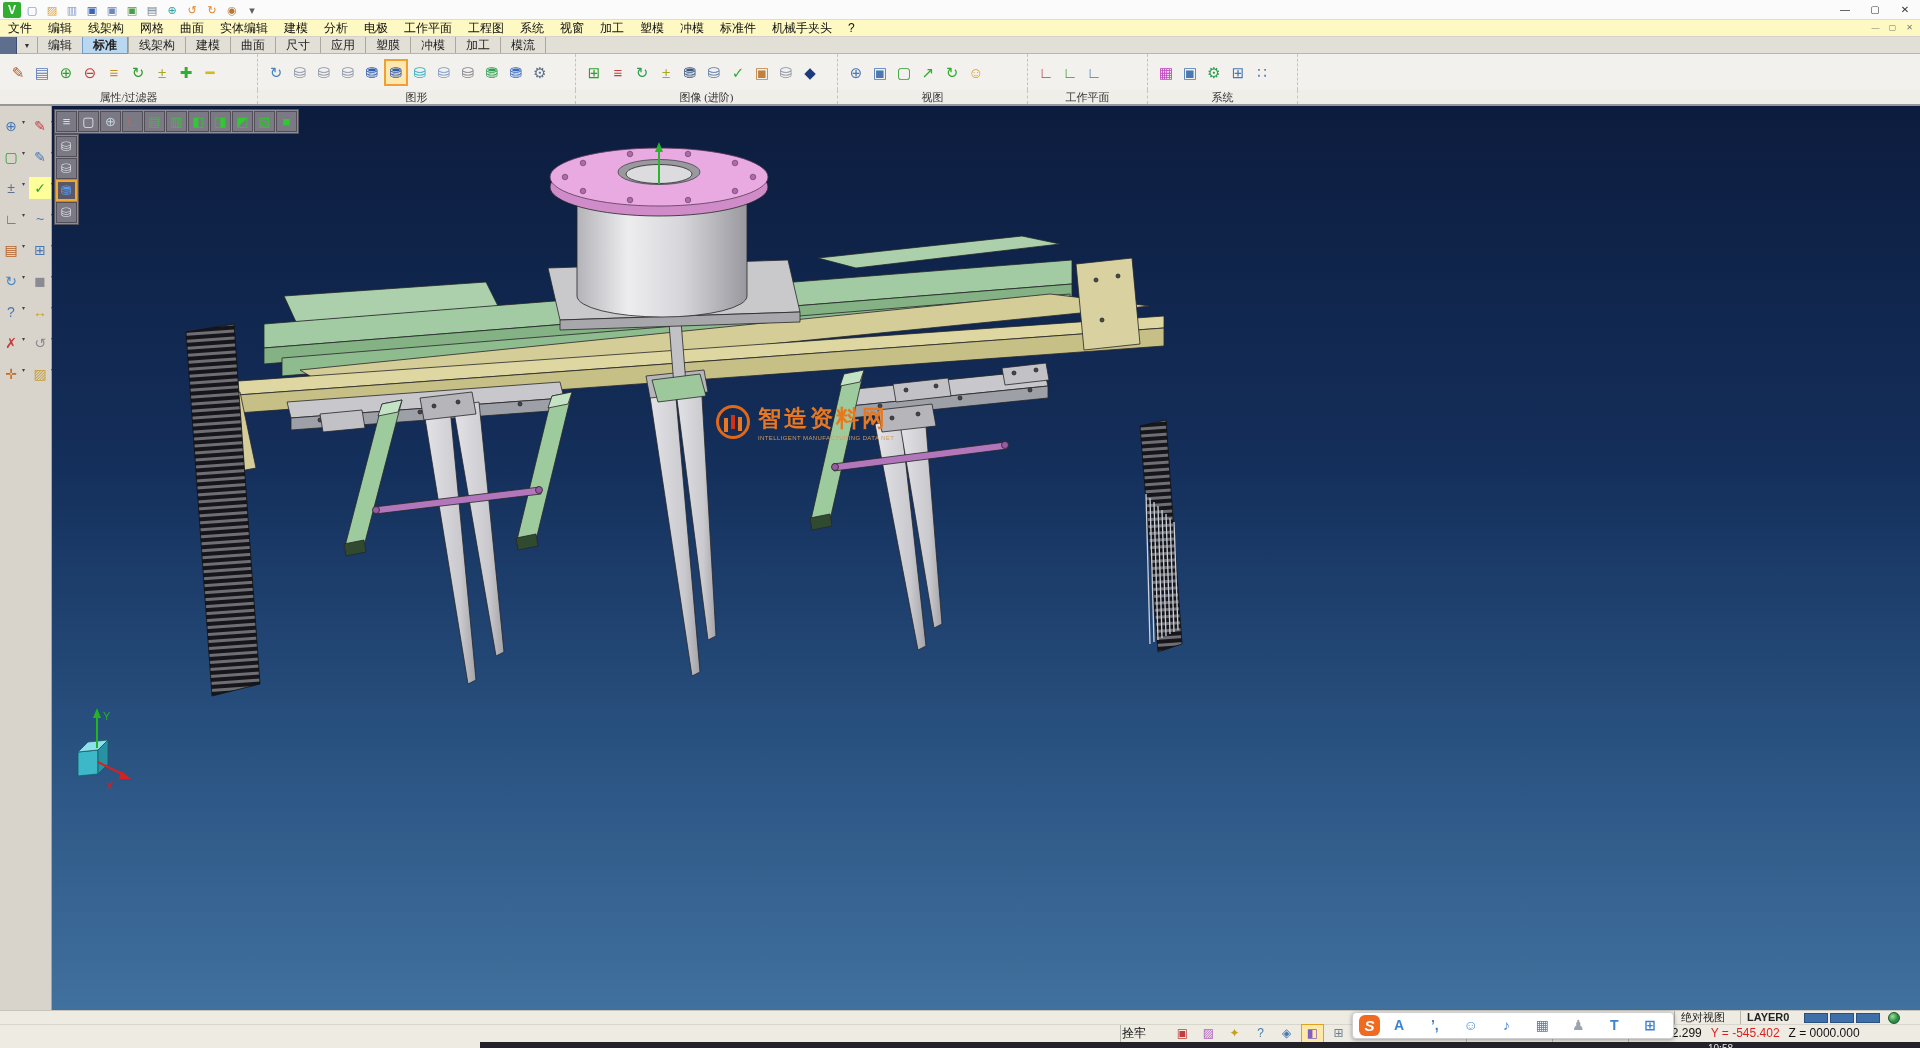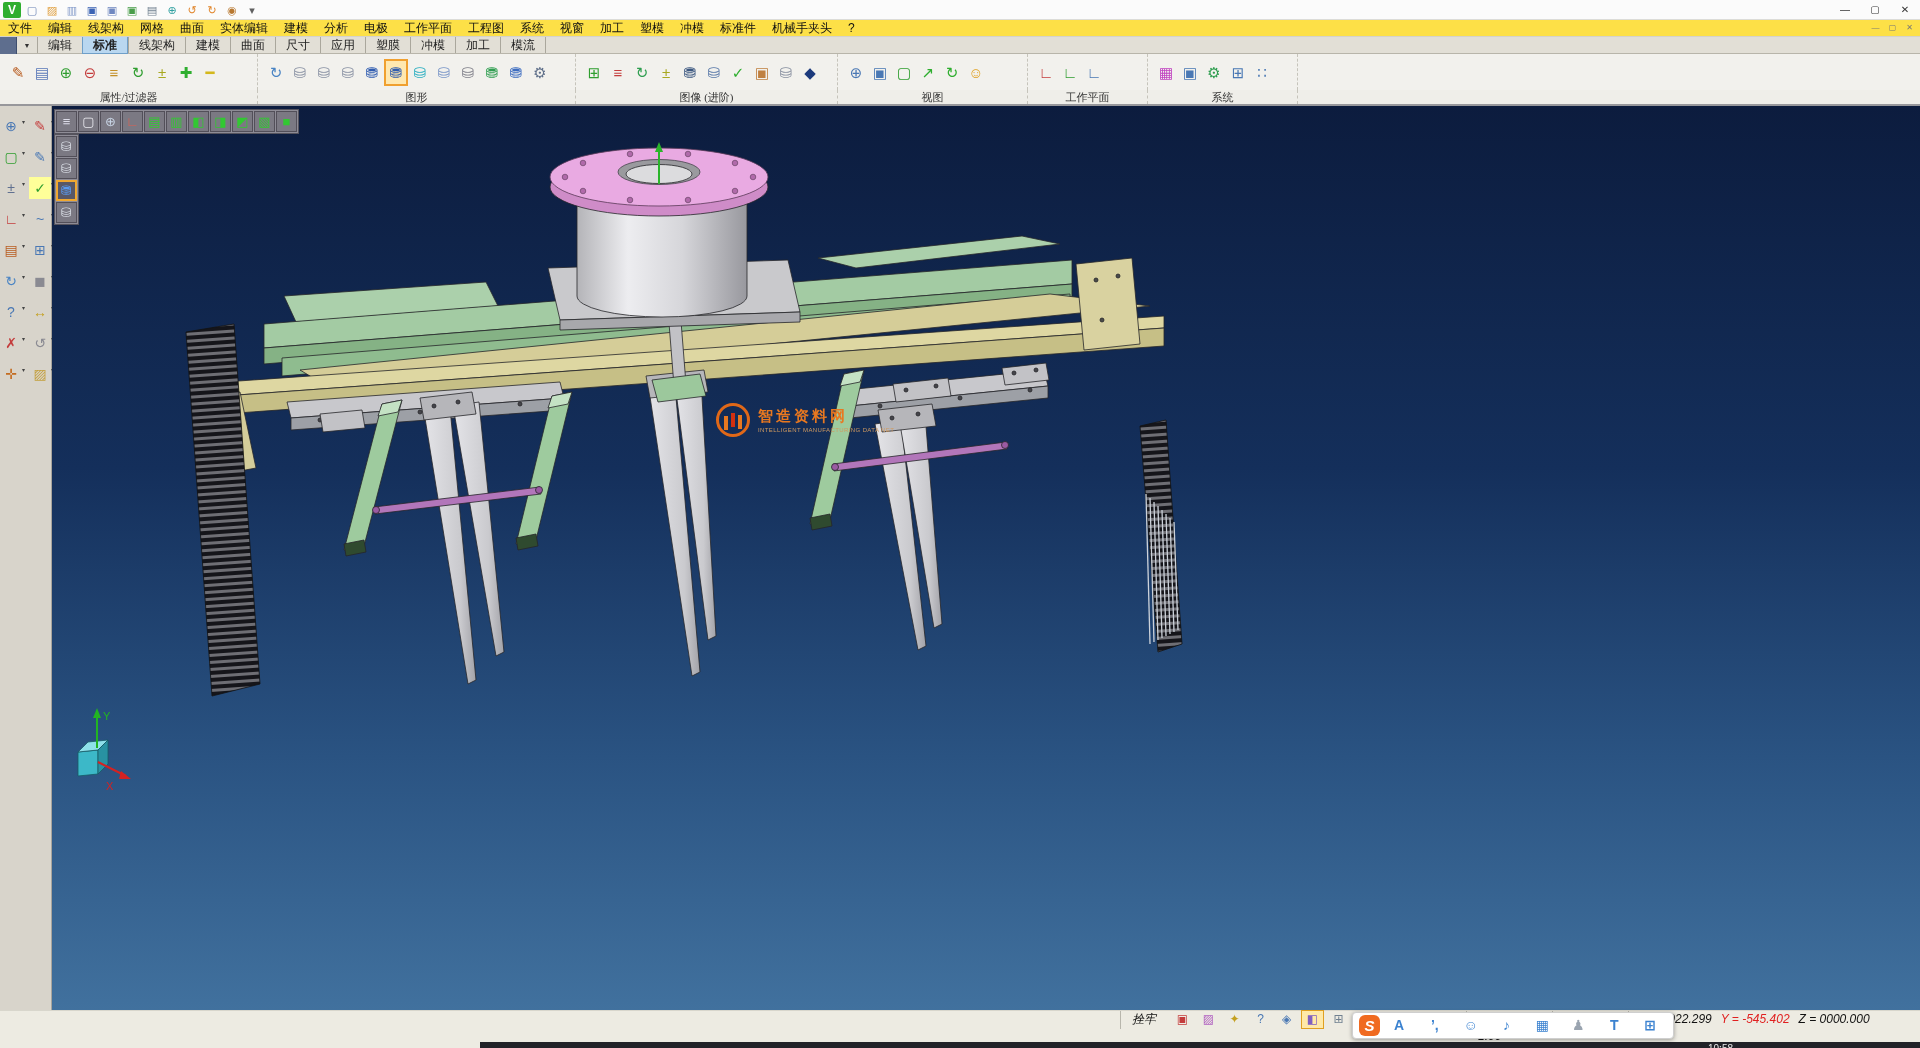--- a/index.html
+++ b/index.html
@@ -11,21 +11,21 @@
   .titlebar { height:20px; background:#fbfbfb; border-bottom:1px solid #dcdcd8; display:flex; align-items:center; position:relative; }
   .qat { display:flex; gap:2px; padding-left:3px; align-items:center; z-index:2; }
   .qicon { width:18px; height:16px; line-height:16px; text-align:center; font-size:11px; border-radius:2px; cursor:default; }
   .qicon .g { display:inline-block; }
   .qat .qicon:first-child { font-weight:bold; font-size:12px; }
   .title { position:absolute; left:0; right:0; text-align:center; font-size:12px; color:#1a1a1a; pointer-events:none; }
   .winctl { margin-left:auto; display:flex; z-index:2; }
   .wbtn { width:30px; height:19px; line-height:19px; text-align:center; font-size:10px; color:#333; }
 
   
-  .menubar { height:17px; background:#fde047; border-bottom:1px solid #d4d2ca; display:flex; align-items:center; position:relative; }
+  .menubar { height:17px; background:#fef9c3; border-bottom:1px solid #d4d2ca; display:flex; align-items:center; position:relative; }
   .menus { display:flex; }
   .mitem { font-size:12px; color:#111; padding:0 8px; line-height:16px; }
   .mdictl { margin-left:auto; display:flex; padding-right:2px; }
   .mbtn { width:17px; height:14px; line-height:14px; text-align:center; font-size:8px; color:#777; }
 
   
   .tabrow { height:17px; background:#e2dfd6; border-bottom:1px solid #b8b5aa; display:flex; align-items:center; }
   .tab-corner { width:17px; height:17px; background:#5e6e8e; border-right:1px solid #3e4e6e; }
   .tab-dd { width:20px; text-align:center; font-size:7px; color:#333; }
   .tabs { display:flex; height:17px; align-items:center; }
@@ -52,35 +52,35 @@
   svg.scene { position:absolute; inset:0; width:100%; height:100%; }
 
   .vstrip-h { position:absolute; left:2px; top:3px; display:flex; gap:1px; background:#8e8c96; padding:1px; border:1px solid #55535d; z-index:5; }
   .vstrip-v { position:absolute; left:2px; top:28px; display:flex; flex-direction:column; gap:1px; background:#8e8c96; padding:1px; border:1px solid #55535d; z-index:5; }
   .cell { width:21px; height:21px; background:#7b7983; border:1px solid #524f59; color:#ddd; font-size:13px; line-height:19px; text-align:center; }
   .cell.hl { border:2px solid #f0a830; line-height:17px; background:#5a5866; }
 
   .watermark { position:absolute; left:664px; top:297px; display:flex; align-items:center; gap:8px; z-index:4; }
   .wm-logo { width:34px; height:34px; border:3px solid #e06818; border-radius:50%; position:relative; }
   .wm-bars { position:absolute; left:12px; top:7px; width:4px; height:14px; background:#d23010; box-shadow:-7px 3px 0 #e87820, 7px 2px 0 #e87820; }
-  .wm-title { font-size:15px; font-weight:bold; color:#e87820; letter-spacing:3px; }
+  .wm-title { font-size:23px; font-weight:bold; color:#e87820; letter-spacing:3px; }
   .wm-sub { font-size:6px; color:#d09a60; letter-spacing:.4px; margin-top:1px; }
 
   
   .status-upper { height:14px; background:#edebe2; border-top:1px solid #c8c6bc; position:relative; font-size:11px; color:#222; }
   .su-seg { position:absolute; top:0; height:14px; line-height:13px; border-left:1px solid #b8b6ac; padding-left:6px; }
   .su-view { left:1674px; width:64px; }
   .su-layer { left:1740px; width:56px; font-weight:bold; }
   .su-bars { position:absolute; left:1804px; top:2px; display:flex; gap:2px; }
   .bar { width:24px; height:10px; background:#3e6fa8; border:1px solid #2a5080; }
   .globe { position:absolute; left:1888px; top:1px; width:12px; height:12px; border-radius:50%;
     background:radial-gradient(circle at 35% 35%, #9adf9a, #2f8f3f 55%, #1c6e8f); border:1px solid #1a5a2a; }
 
   .status-lower { height:18px; background:#edebe2; border-top:1px solid #d8d6cc; position:relative; font-size:12px; color:#111; }
-  .sl-seg { position:absolute; top:0; height:18px; line-height:17px; border-left:1px solid #b8b6ac; padding-left:11px;font-style:italic; }
+  .sl-seg { position:absolute; top:0; height:18px; line-height:17px; border-left:1px solid #b8b6ac; padding-left:1px; }
   .sl-lock { left:1120px; width:48px; }
   .sl-icons { position:absolute; left:1172px; top:0; display:flex; gap:5px; }
   .sicon { width:21px; height:17px; line-height:17px; text-align:center; font-size:12px; }
   .sicon.hl { background:#ffe9a8; outline:1px solid #e0a020; }
   .sl-scale { left:1466px; width:86px; }
   .sl-units { left:1552px; width:74px; }
   .sl-coords { left:1628px; width:288px; display:flex; gap:9px; }
   .coord-y { color:#e02020; }
 
   .bottomfill { height:6px; background:#edebe2; }
@@ -444,20 +444,30 @@
             <div class="wm-bars"></div>
           </div>
         <div>
           <div class="wm-title">智造资料网</div>
           <div class="wm-sub">INTELLIGENT MANUFACTURING DATA NET</div>
         </div>
       </div>
     </div>
   </div>
 
+  <div class="status-upper">
+    <span class="su-seg su-view">绝对视图</span>
+    <span class="su-seg su-layer">LAYER0</span>
+    <span class="su-bars">
+      <span class="bar"></span>
+      <span class="bar"></span>
+      <span class="bar"></span>
+    </span>
+    <span class="globe"></span>
+  </div>
 
   <div class="status-lower">
     <span class="sl-seg sl-lock">拴牢</span>
     <span class="sl-icons">
         <span class="sicon"><span class="g" style="color: rgb(196, 60, 60);">▣</span></span>
         <span class="sicon"><span class="g" style="color: rgb(176, 96, 192);">▨</span></span>
         <span class="sicon"><span class="g" style="color: rgb(196, 160, 32);">✦</span></span>
         <span class="sicon"><span class="g" style="color: rgb(74, 120, 180);">?</span></span>
         <span class="sicon"><span class="g" style="color: rgb(74, 120, 180);">◈</span></span>
         <span class="sicon hl"><span class="g" style="color: rgb(128, 96, 192);">◧</span></span>

